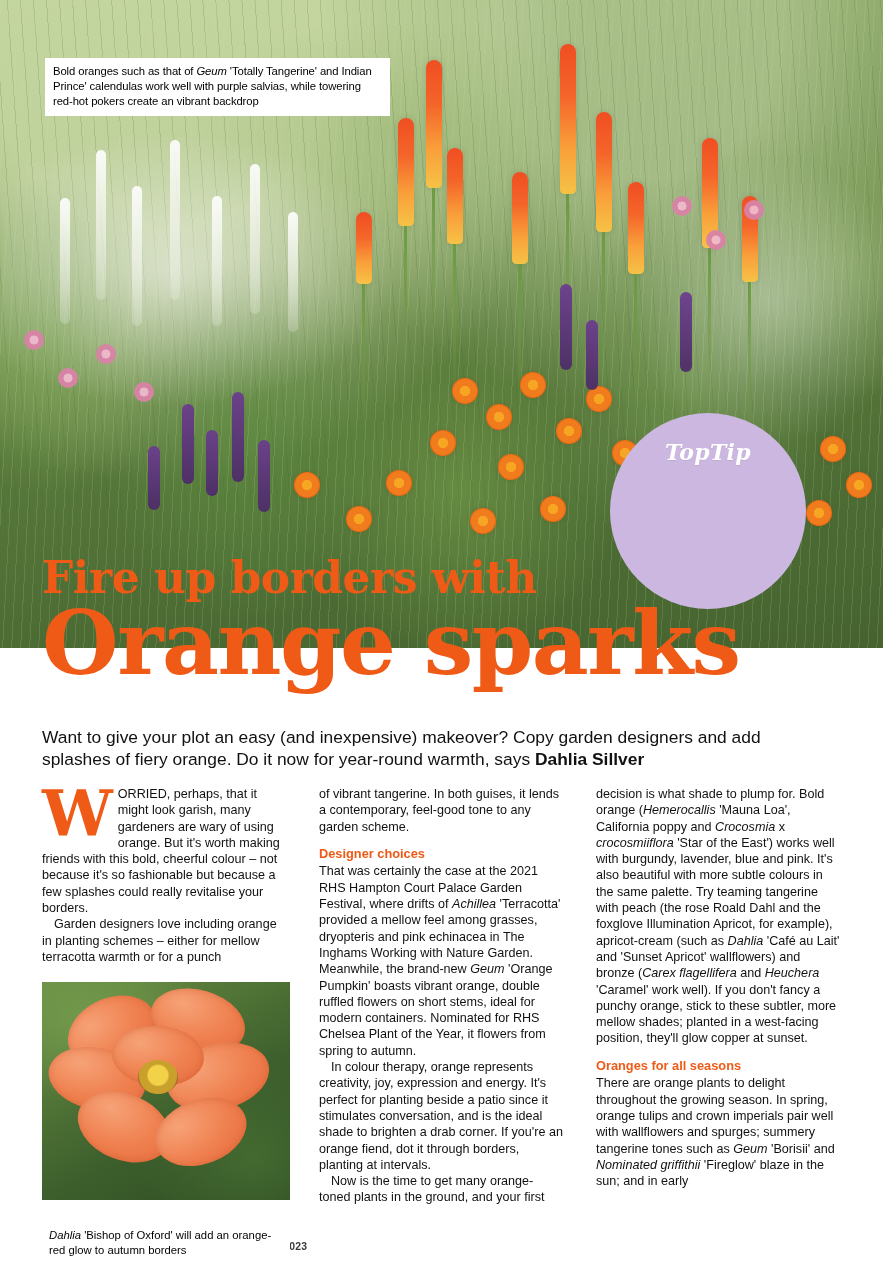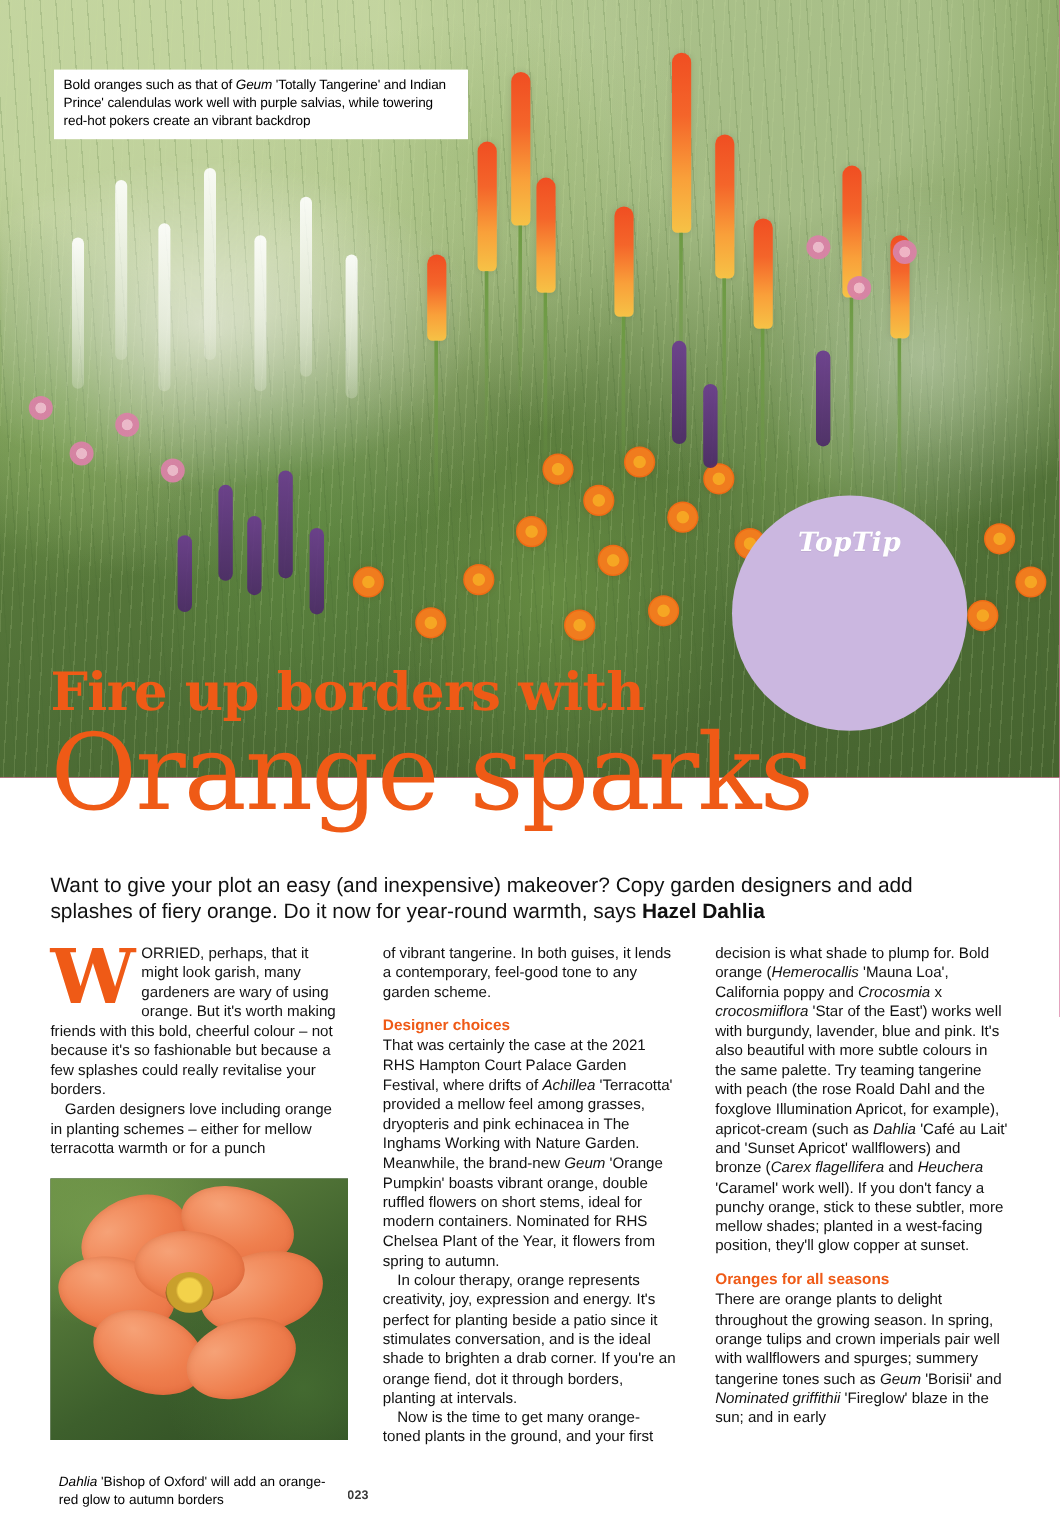--- a/index.html
+++ b/index.html
@@ -12,21 +12,21 @@
     overflow: hidden;
     position: relative;
   }
 
   
   .hero {
     position: absolute;
     top: 0; left: 0;
     width: 883px; height: 648px;
     overflow: hidden;
-    background: #be185d;
+    background: #0f766e;
   }
   .hero-sky {
     position: absolute; inset: 0;
     background:
       radial-gradient(circle at 18% 10%, rgba(205,220,170,.85) 0 18%, rgba(0,0,0,0) 45%),
       radial-gradient(circle at 72% 6%, rgba(180,200,150,.8) 0 16%, rgba(0,0,0,0) 42%),
       linear-gradient(170deg, #8fae63 0%, #6d8f47 28%, #597a3c 55%, #4d6d35 78%, #46632f 100%);
   }
   .hero-foliage {
     position: absolute; inset: 0;
@@ -136,21 +136,21 @@
   .kicker {
     font-family: "DejaVu Serif", serif;
     font-weight: bold;
     color: #ef5a16;
     font-size: 44px;
     line-height: 1;
     letter-spacing: -0.5px;
   }
   .bigtitle {
     font-family: "DejaVu Serif", serif;
-    font-weight: normal;
+    font-weight: bold;
     color: #ef5a16;
     font-size: 88px;
     line-height: .95;
     letter-spacing: -1.5px;
     margin-top: 2px;
     white-space: nowrap;
   }
 
   .standfirst {
     position: absolute;
@@ -331,21 +331,21 @@
 <div class="toptip">
   <div class="toptip-title">TopTip</div>
 </div>
 
 <div class="headline-wrap">
   <div class="kicker">Fire up borders with</div>
   <div class="bigtitle">Orange sparks</div>
 </div>
 
 <div class="standfirst">
-  <span>Want to give your plot an easy (and inexpensive) makeover? Copy garden designers and add splashes of fiery orange. Do it now for year-round warmth, says </span><b>Hazel Dahlia</b>
+  <span>Want to give your plot an easy (and inexpensive) makeover? Copy garden designers and add splashes of fiery orange. Do it now for year-round warmth, says </span><b>Dahlia Sillver</b>
 </div>
 
 <div class="cols">
 
   <div class="col col1">
     <p><span class="dropcap">W</span><span>ORRIED, perhaps, that it might look garish, many gardeners are wary of using orange. But it's worth making friends with this bold, cheerful colour – not because it's so fashionable but because a few splashes could really revitalise your borders.</span></p>
     <p class="ind">Garden designers love including orange in planting schemes – either for mellow terracotta warmth or for a punch</p>
   </div>
 
   <div class="col col2">

